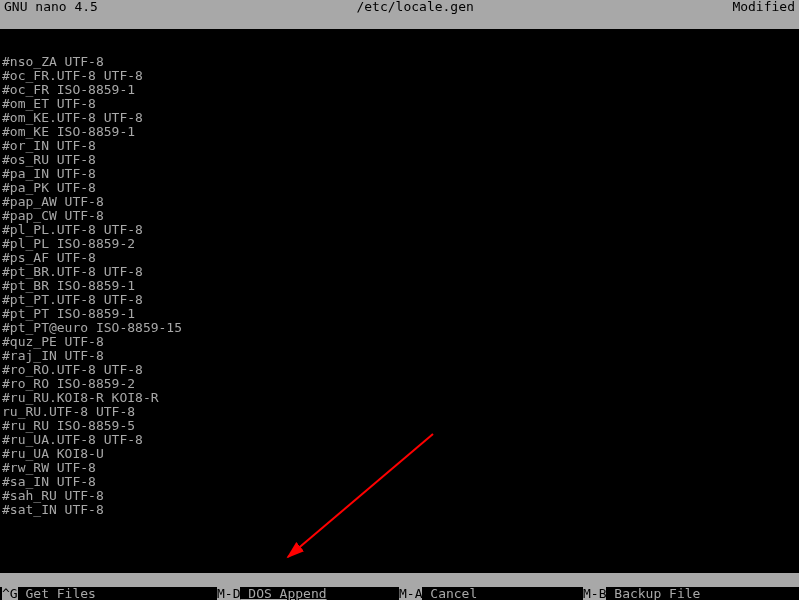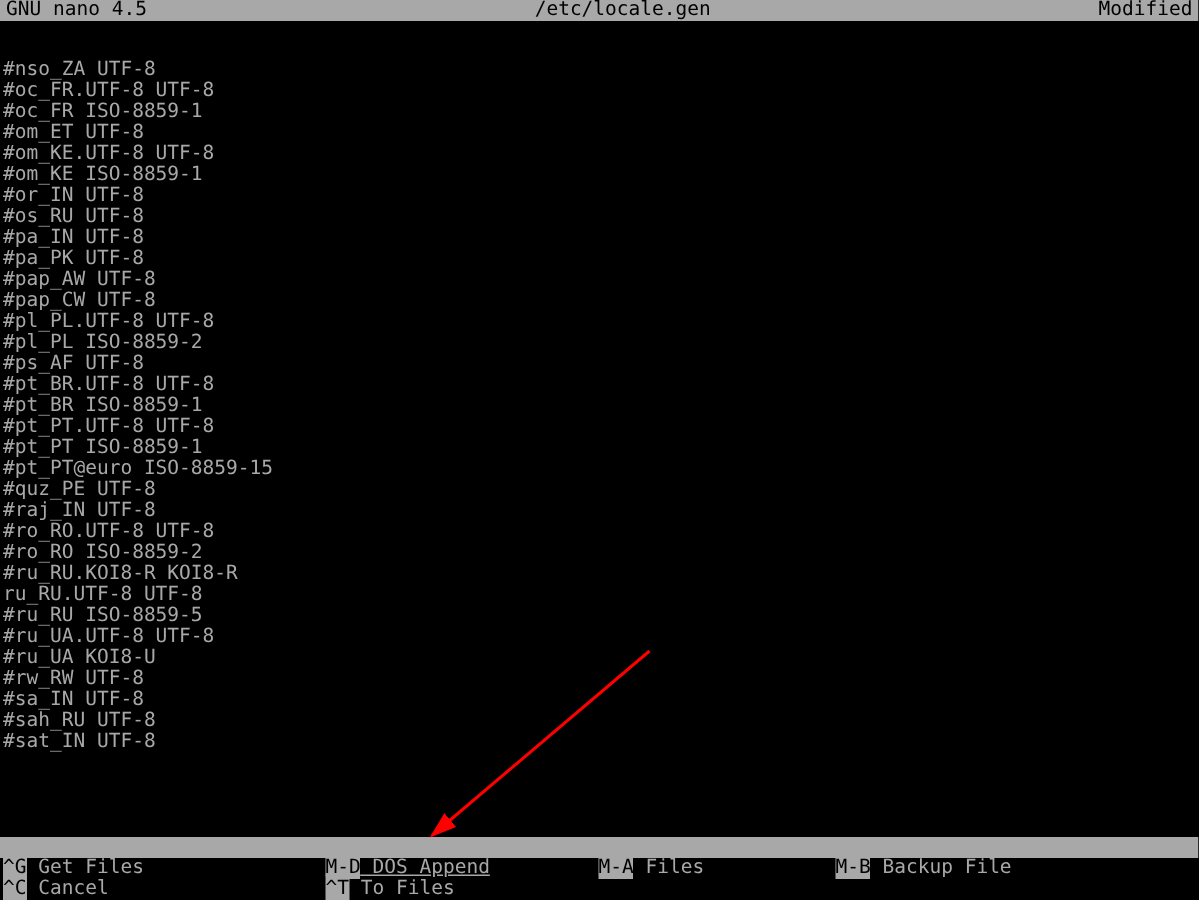--- a/index.html
+++ b/index.html
@@ -17,21 +17,21 @@
       color: #a8a8a8;
       overflow: hidden;
       position: relative;
     }
     .title-bar {
       background: #a8a8a8;
       color: #000;
       display: flex;
       justify-content: space-between;
       padding: 0 4px;
-      height: 14px;
+      height: 29px;
     }
     .title-left {
       flex: 0 0 auto;
     }
     .title-center {
       flex: 1;
       text-align: center;
     }
     .title-right {
       flex: 0 0 auto;
@@ -63,21 +63,21 @@
     .shortcut-row {
       display: flex;
       height: 14px;
     }
     .shortcut-group {
       display: flex;
       flex: 0 0 auto;
     }
     .shortcut-group.col0 { width: 215px; }
     .shortcut-group.col1 { width: 182px; text-decoration: underline; }
-    .shortcut-group.col2 { width: 158px; }
+    .shortcut-group.col2 { width: 184px; }
     .shortcut-group.col3 { width: auto; }
     .key-label {
       background: #a8a8a8;
       color: #000;
       padding: 0;
       white-space: pre;
     }
     .key-desc {
       white-space: pre;
     }
@@ -110,21 +110,21 @@
     <div class="shortcut-group col0">
       <span class="key-label">^G</span>
         <span class="key-desc"> Get Files</span>
     </div>
     <div class="shortcut-group col1">
       <span class="key-label">M-D</span>
         <span class="key-desc"> DOS Append</span>
     </div>
     <div class="shortcut-group col2">
       <span class="key-label">M-A</span>
-        <span class="key-desc"> Files</span>
+        <span class="key-desc"> Cancel</span>
     </div>
     <div class="shortcut-group col3">
       <span class="key-label">M-B</span>
         <span class="key-desc"> Backup File</span>
     </div>
   </div>
   <div class="shortcut-row">
     <div class="shortcut-group col0">
       <span class="key-label">^C</span>
         <span class="key-desc"> Cancel</span>

